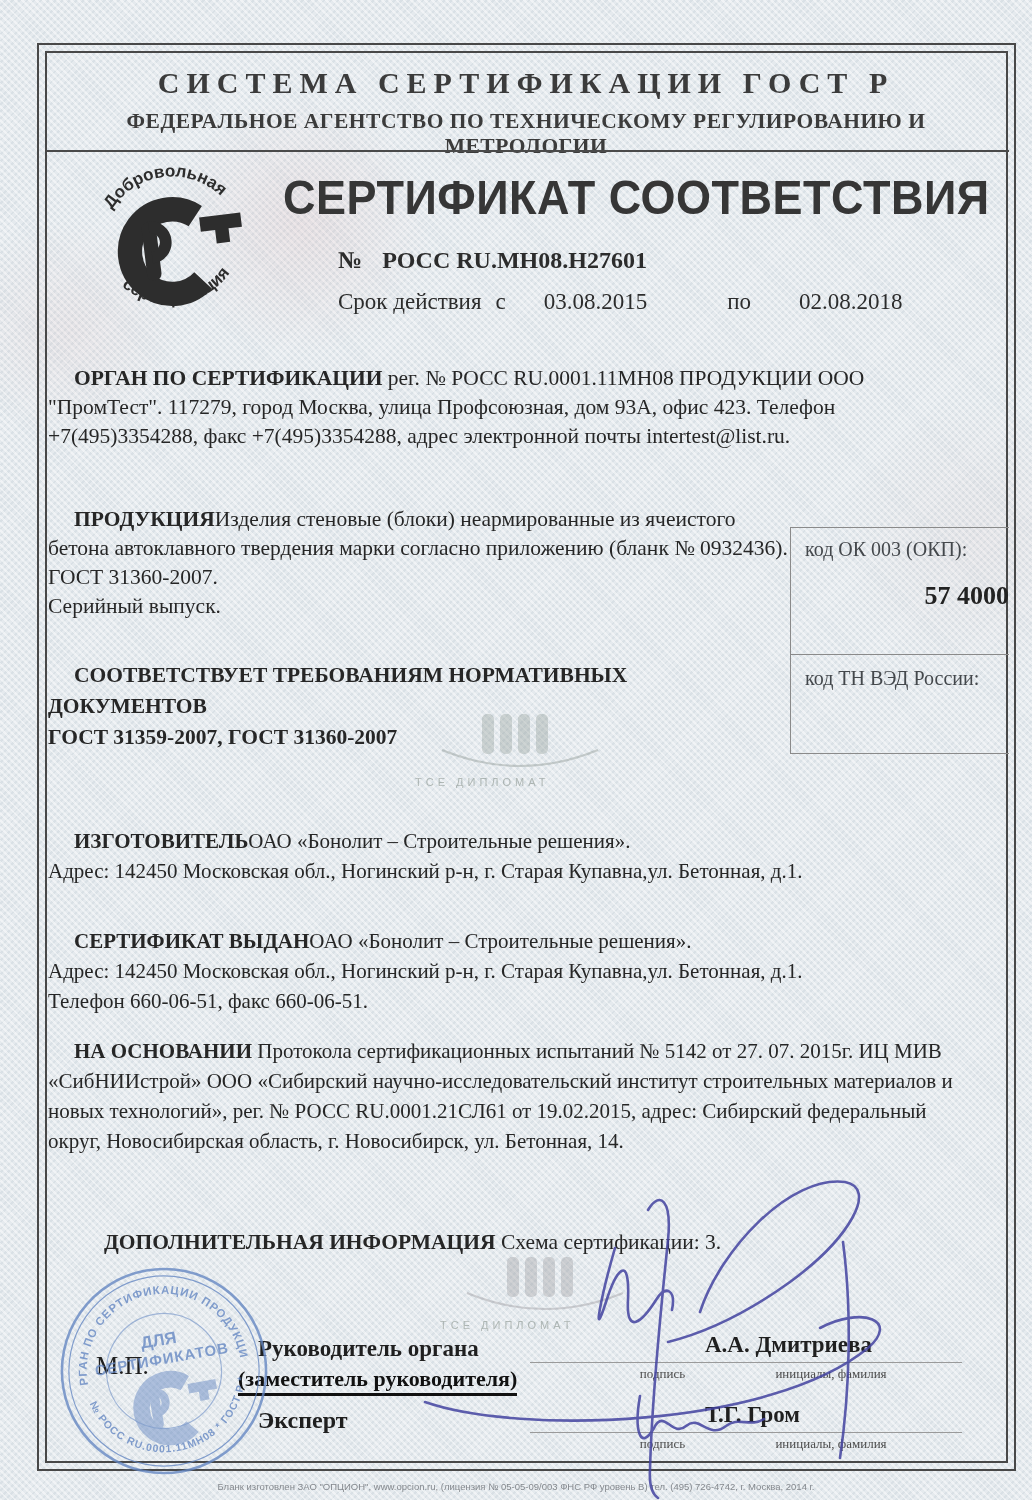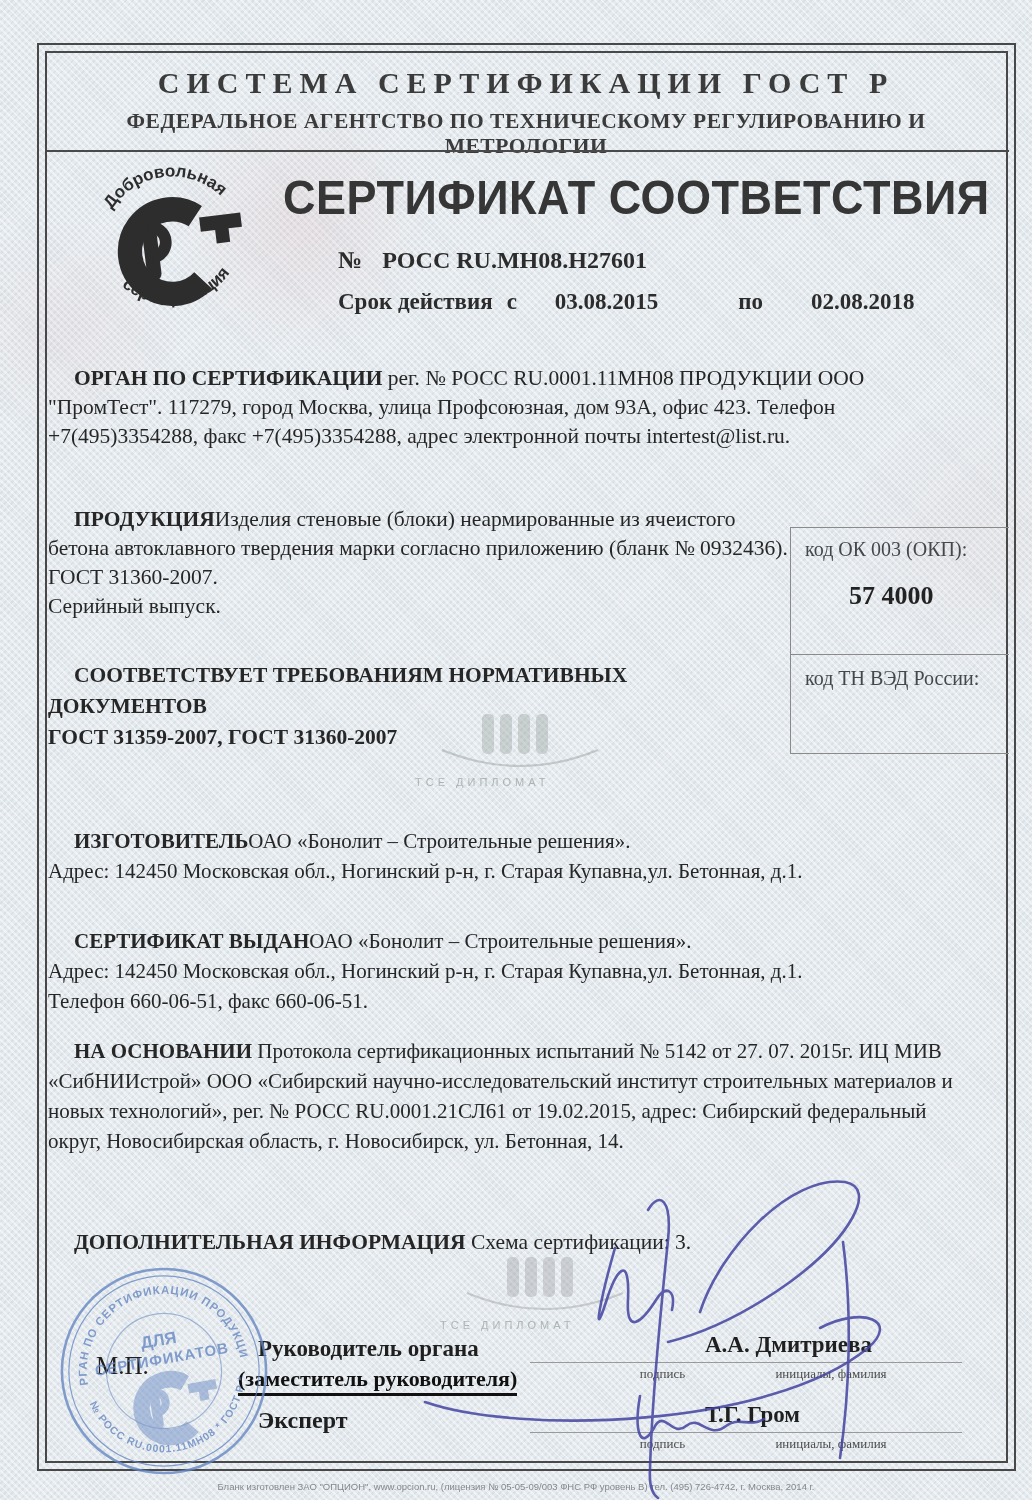--- a/index.html
+++ b/index.html
@@ -21,37 +21,37 @@
   .frame{position:absolute;left:37px;top:43px;width:979px;height:1428px;border:2px solid #484848;box-sizing:border-box;}
   .frame-inner{position:absolute;inset:6px;border:2px solid #484848;}
   .hdr1{left:60px;right:40px;top:66px;text-align:center;font-weight:bold;font-size:30px;letter-spacing:7px;color:#3b3b3b;}
   .hdr2{left:50px;right:30px;top:109px;text-align:center;font-weight:bold;font-size:21.5px;letter-spacing:.5px;color:#3b3b3b;}
   .hdr-div{left:47px;top:150px;width:962px;height:2px;background:#4a4a4a;}
   .logo{left:82px;top:158px;width:180px;height:180px;}
   .title{left:283px;top:170px;width:720px;font-family:"Liberation Sans",sans-serif;font-weight:bold;
          font-size:45px;letter-spacing:.5px;color:#363636;white-space:nowrap;transform:scaleY(1.07);transform-origin:top left;}
   .certno{left:338px;top:247px;font-weight:bold;font-size:24px;color:#2c2c2c;}
   .certno .val{margin-left:20px;}
-  .valid{left:338px;top:289px;font-weight:bold;font-size:23px;color:#2c2c2c;}
+  .valid{left:338px;top:289px;font-weight:normal;font-size:23px;color:#2c2c2c;}
   .valid span{display:inline-block;}
   .blankno{left:775px;top:318px;font-size:26px;}
   .blankno .num{font-family:"DejaVu Sans Mono",monospace;font-weight:bold;font-size:31px;letter-spacing:3px;color:#c8403c;margin-left:8px;}
   .par{font-size:21.5px;line-height:29px;color:#262626;text-indent:26px;margin:0;}
   .par .lbl{font-weight:bold;}
   .p-organ{left:48px;top:364px;width:860px;}
   .p-product{left:48px;top:505px;width:748px;}
   .p-conf{left:48px;top:660px;width:740px;font-weight:bold;text-indent:26px;font-size:21.5px;line-height:31px;color:#262626;}
   .p-manuf{left:48px;top:826px;width:950px;font-size:21px;line-height:30px;}
   .p-issued{left:48px;top:926px;width:950px;font-size:21px;line-height:30px;}
   .p-basis{left:48px;top:1036px;width:910px;font-size:21px;line-height:30px;}
-  .p-add{left:48px;top:1228px;width:930px;font-size:21.5px;}
+  .p-add{left:48px;top:1228px;width:930px;font-size:21.5px;padding-left:30px;}
   .codebox{border-top:1.5px solid #8a8a8a;border-left:1.5px solid #8a8a8a;box-sizing:border-box;}
   .box-okp{left:790px;top:527px;width:219px;height:133px;}
   .box-okp .cb-label{padding:10px 0 0 14px;font-size:20px;color:#44484c;}
-  .box-okp .cb-value{margin:20px 0 0 58px;font-weight:bold;font-size:26px;color:#222;}
+  .box-okp .cb-value{margin:20px 0 0 58px;font-weight:bold;font-size:26px;color:#222;text-align:right;}
   .box-tnved{left:790px;top:654px;width:219px;height:100px;border-bottom:1.5px solid #8a8a8a;}
   .box-tnved .cb-label{padding:12px 0 0 14px;font-size:20px;color:#44484c;}
   .wm{width:210px;pointer-events:none;}
   .wm svg{display:block;margin:0 auto;}
   .wm .wm-txt{font-family:"Liberation Sans",sans-serif;font-size:11px;letter-spacing:4px;color:rgba(128,138,132,.55);margin-top:2px;}
   .wm1{left:415px;top:712px;}
   .wm2{left:440px;top:1255px;}
   .mp{left:96px;top:1352px;font-size:25px;color:#1e1e1e;}
   .sig-label{font-weight:bold;font-size:23px;color:#1f1f1f;}
   .sig-sub{font-weight:bold;font-size:22px;color:#111;border-bottom:3px solid #111;padding-bottom:1px;}

